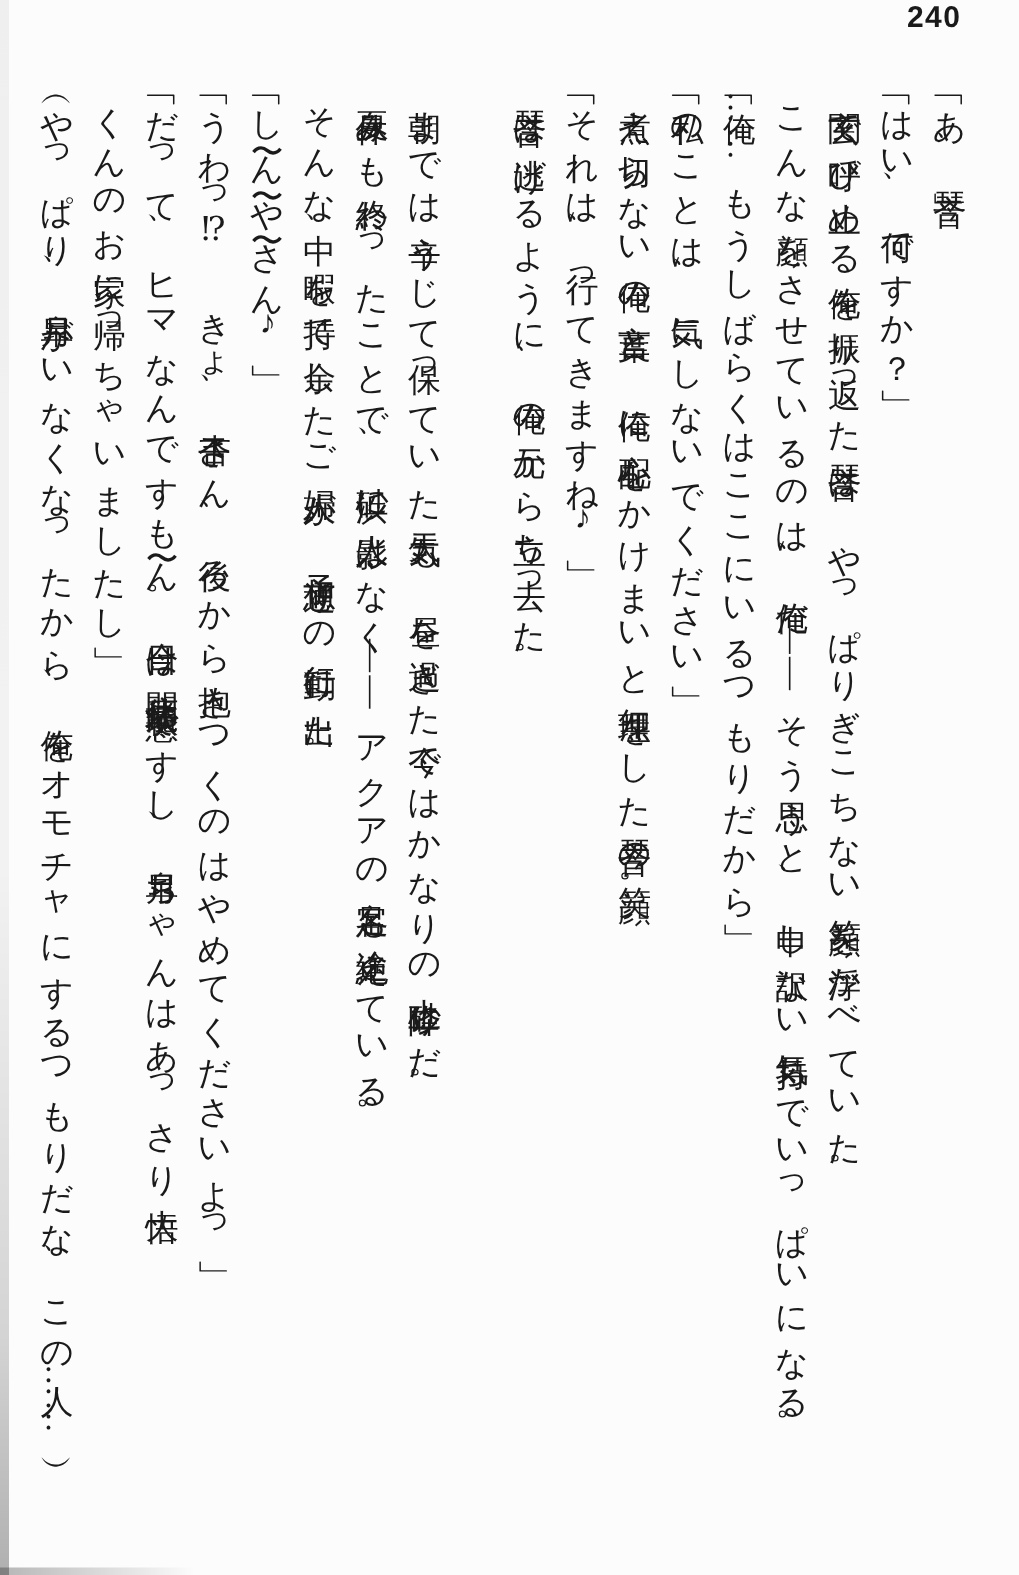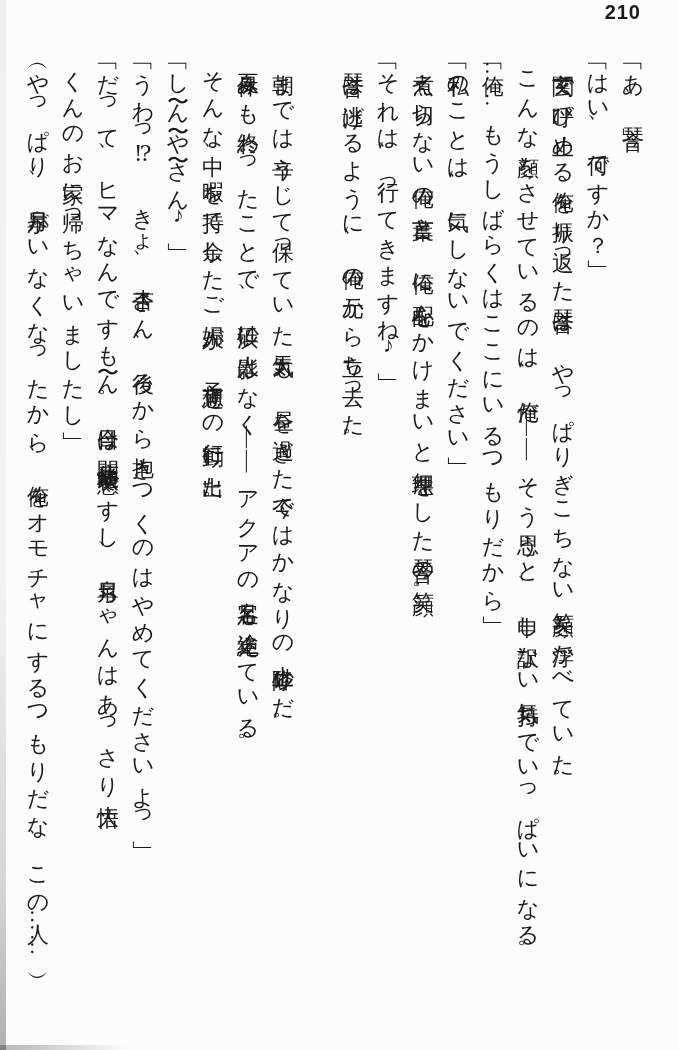--- a/index.html
+++ b/index.html
@@ -66,21 +66,21 @@
     width: 130px; height: 5px;
     background: linear-gradient(to right, rgba(0,0,0,0.28), rgba(0,0,0,0));
     pointer-events: none;
   }
 </style>
 </head>
 <body>
 
 <div class="page">
 
-  <div class="page-number">210</div>
+  <div class="page-number">240</div>
 
   <div class="body-text">
     <p>「あ、琴音」</p>
     <p>「はい、何ですか？」</p>
     <p>玄関で呼び止める俺を振り返った琴音は、やっぱりぎこちない笑顔を浮かべていた。</p>
     <p>こんな顔をさせているのは、俺だ――そう思うと、申し訳ない気持ちでいっぱいになる。</p>
     <p>「俺……もうしばらくはここにいるつもりだから」</p>
     <p>「私のことは、気にしないでください」</p>
     <p>煮え切らない俺の言葉と、俺に心配をかけまいと無理をした琴音の笑顔。</p>
     <p>「それは、行ってきますね♪」</p>

